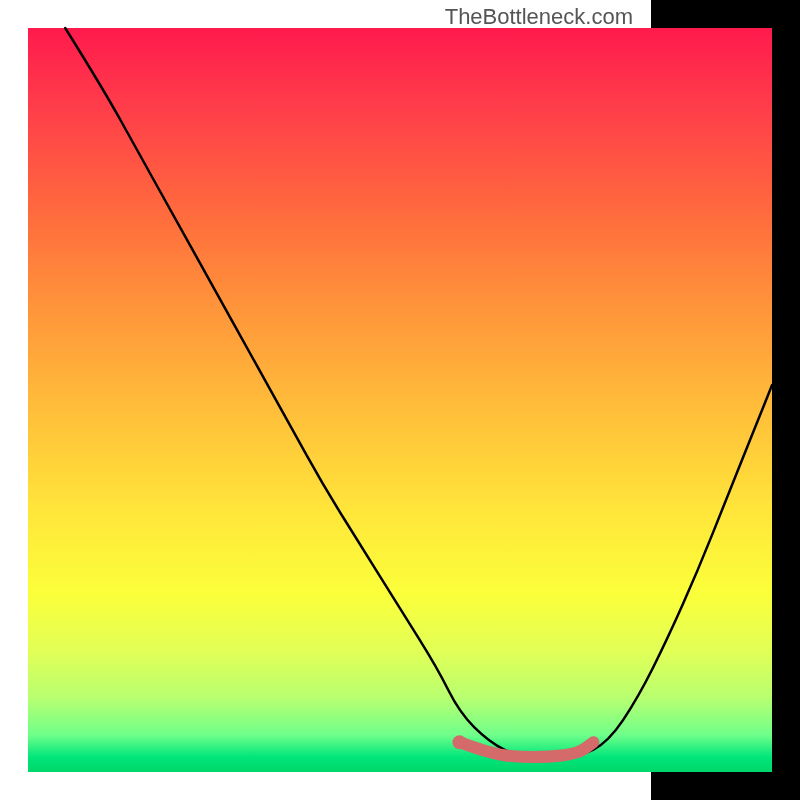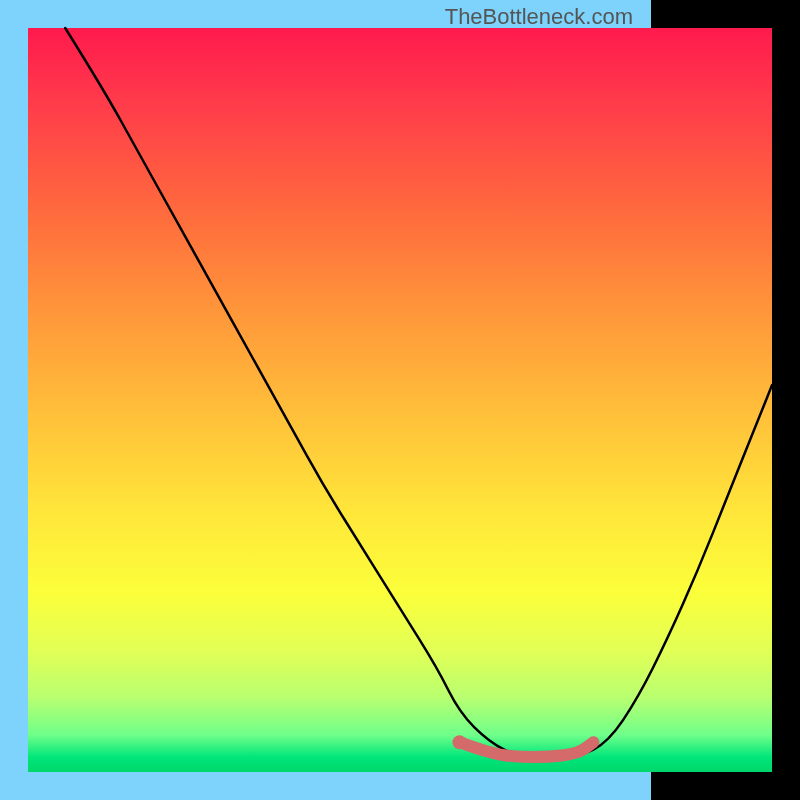--- a/index.html
+++ b/index.html
@@ -8,21 +8,21 @@
     width: 800px;
     height: 800px;
     background: #000;
     font-family: Arial, sans-serif;
     overflow: hidden;
   }
   .container {
     width: 651px;
     height: 800px;
     position: relative;
-    background: #7dd3fc;
+    background: #ffffff;
   }
   .watermark {
     position: absolute;
     top: 4px;
     right: 18px;
     color: #555;
     font-size: 22px;
     font-weight: 500;
     z-index: 10;
   }

